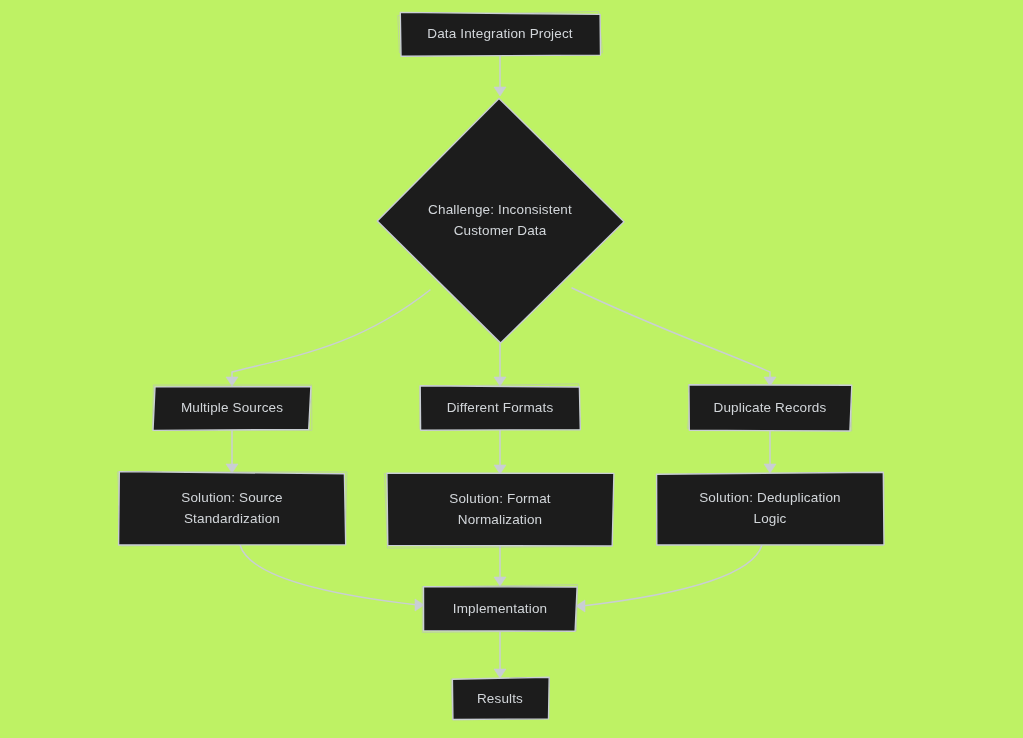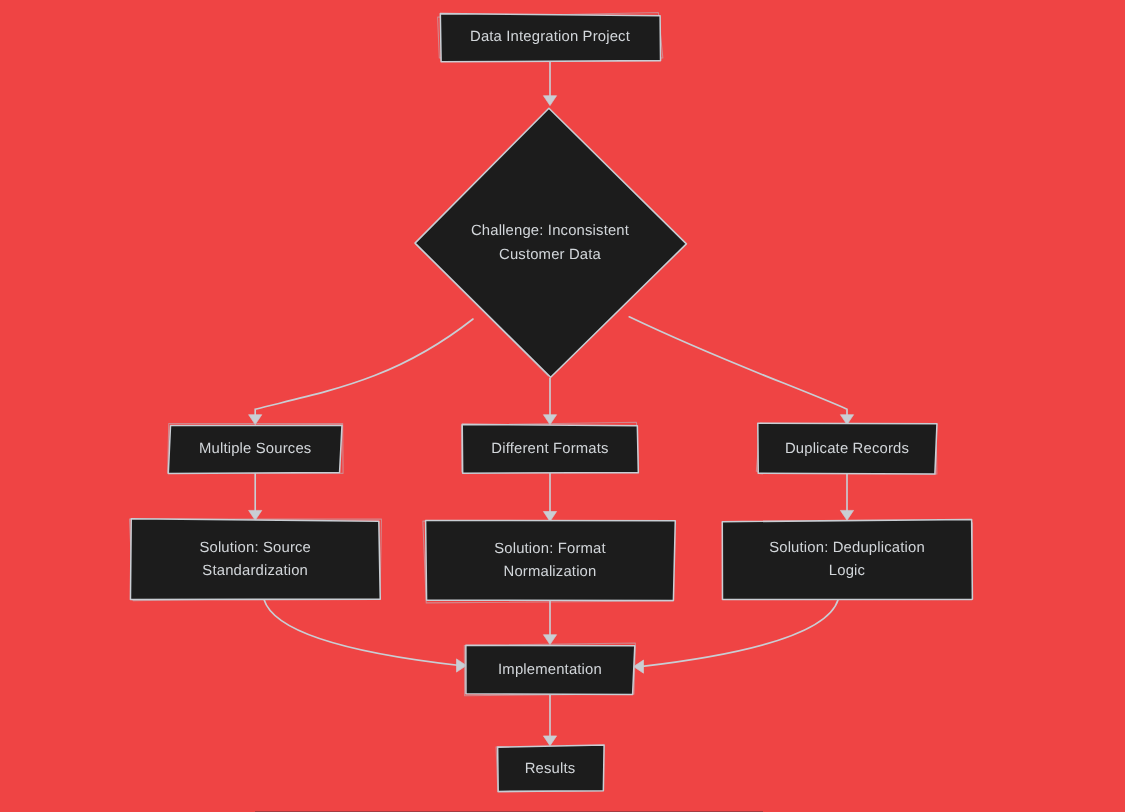--- a/index.html
+++ b/index.html
@@ -11,21 +11,21 @@
   body {
     width: 1023px;
     height: 738px;
     overflow: hidden;
     font-family: "Liberation Sans", sans-serif;
   }
   #stage {
     position: relative;
     width: 1023px;
     height: 738px;
-    background: #ef4444;
+    background: #bef264;
   }
   #flow-svg {
     position: absolute;
     inset: 0;
     width: 1023px;
     height: 738px;
     display: block;
   }
   .node-label {
     fill: #d2d6da;

